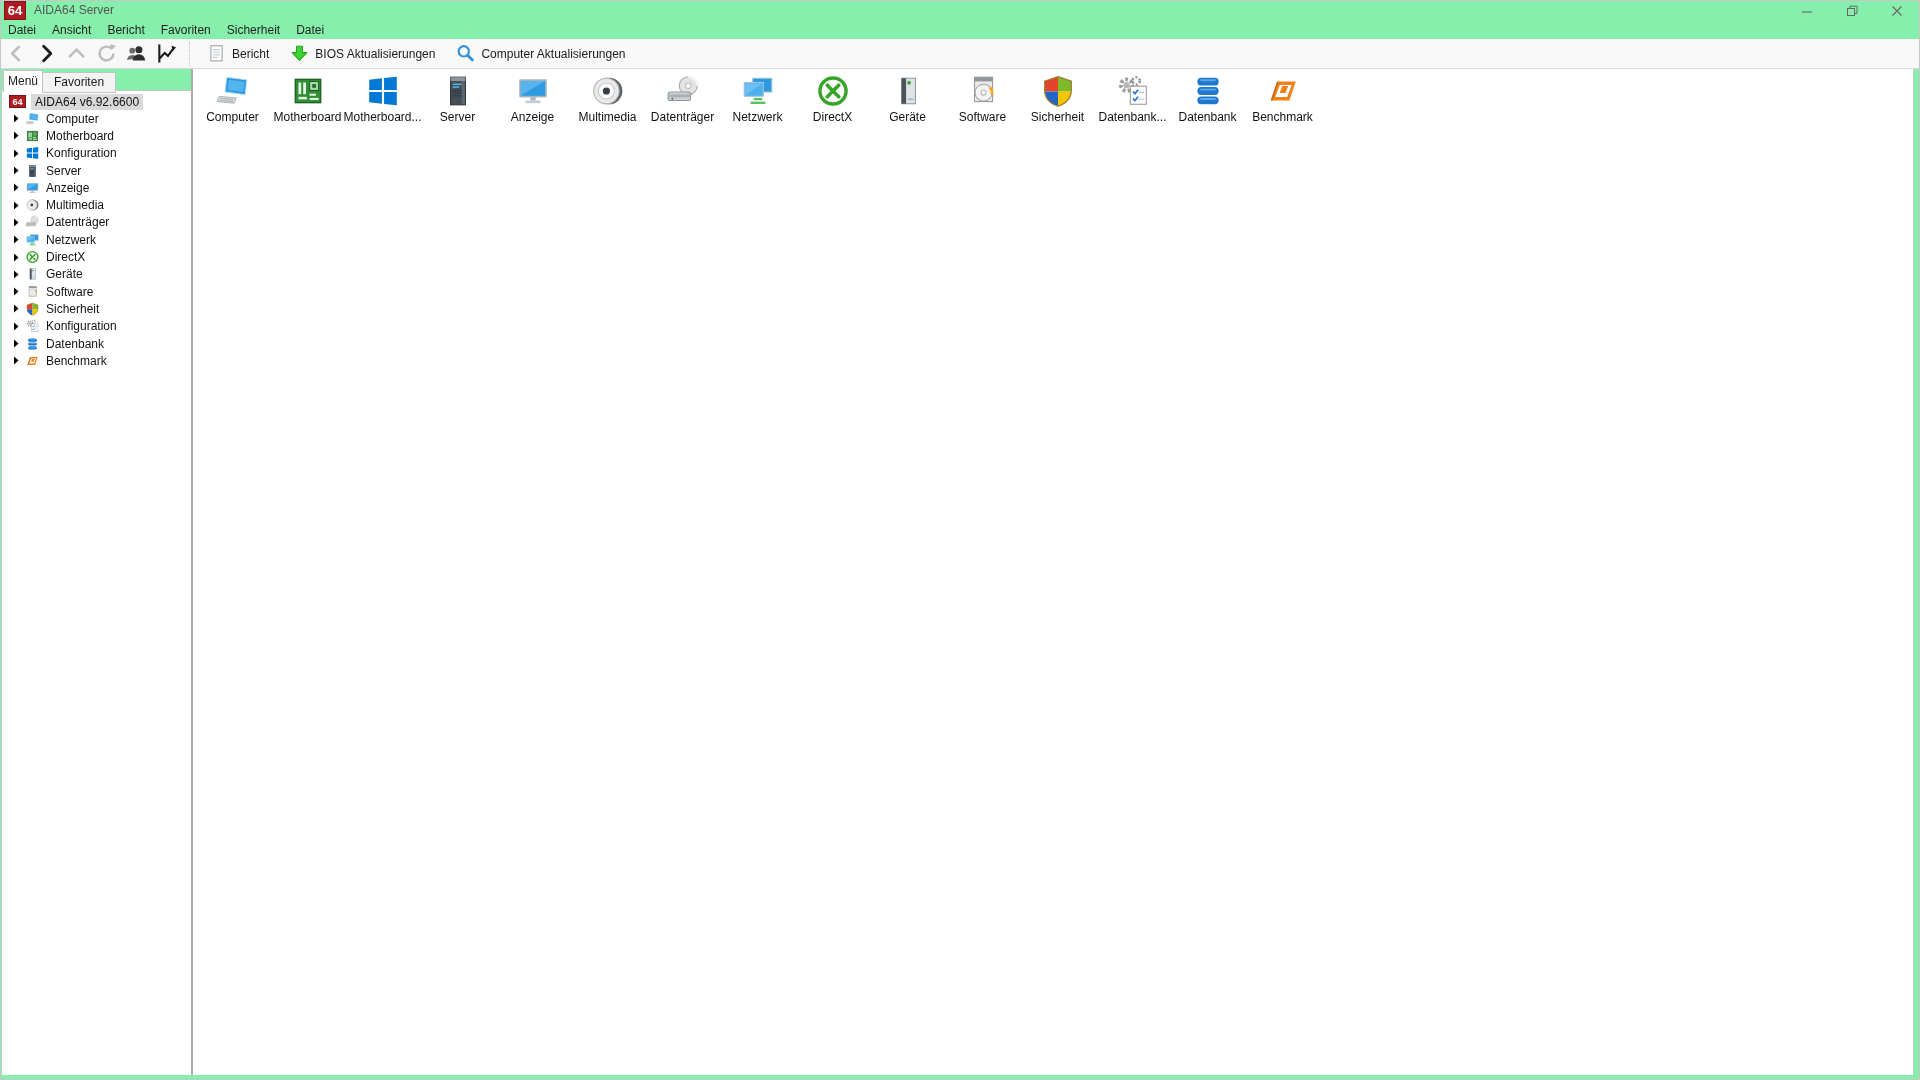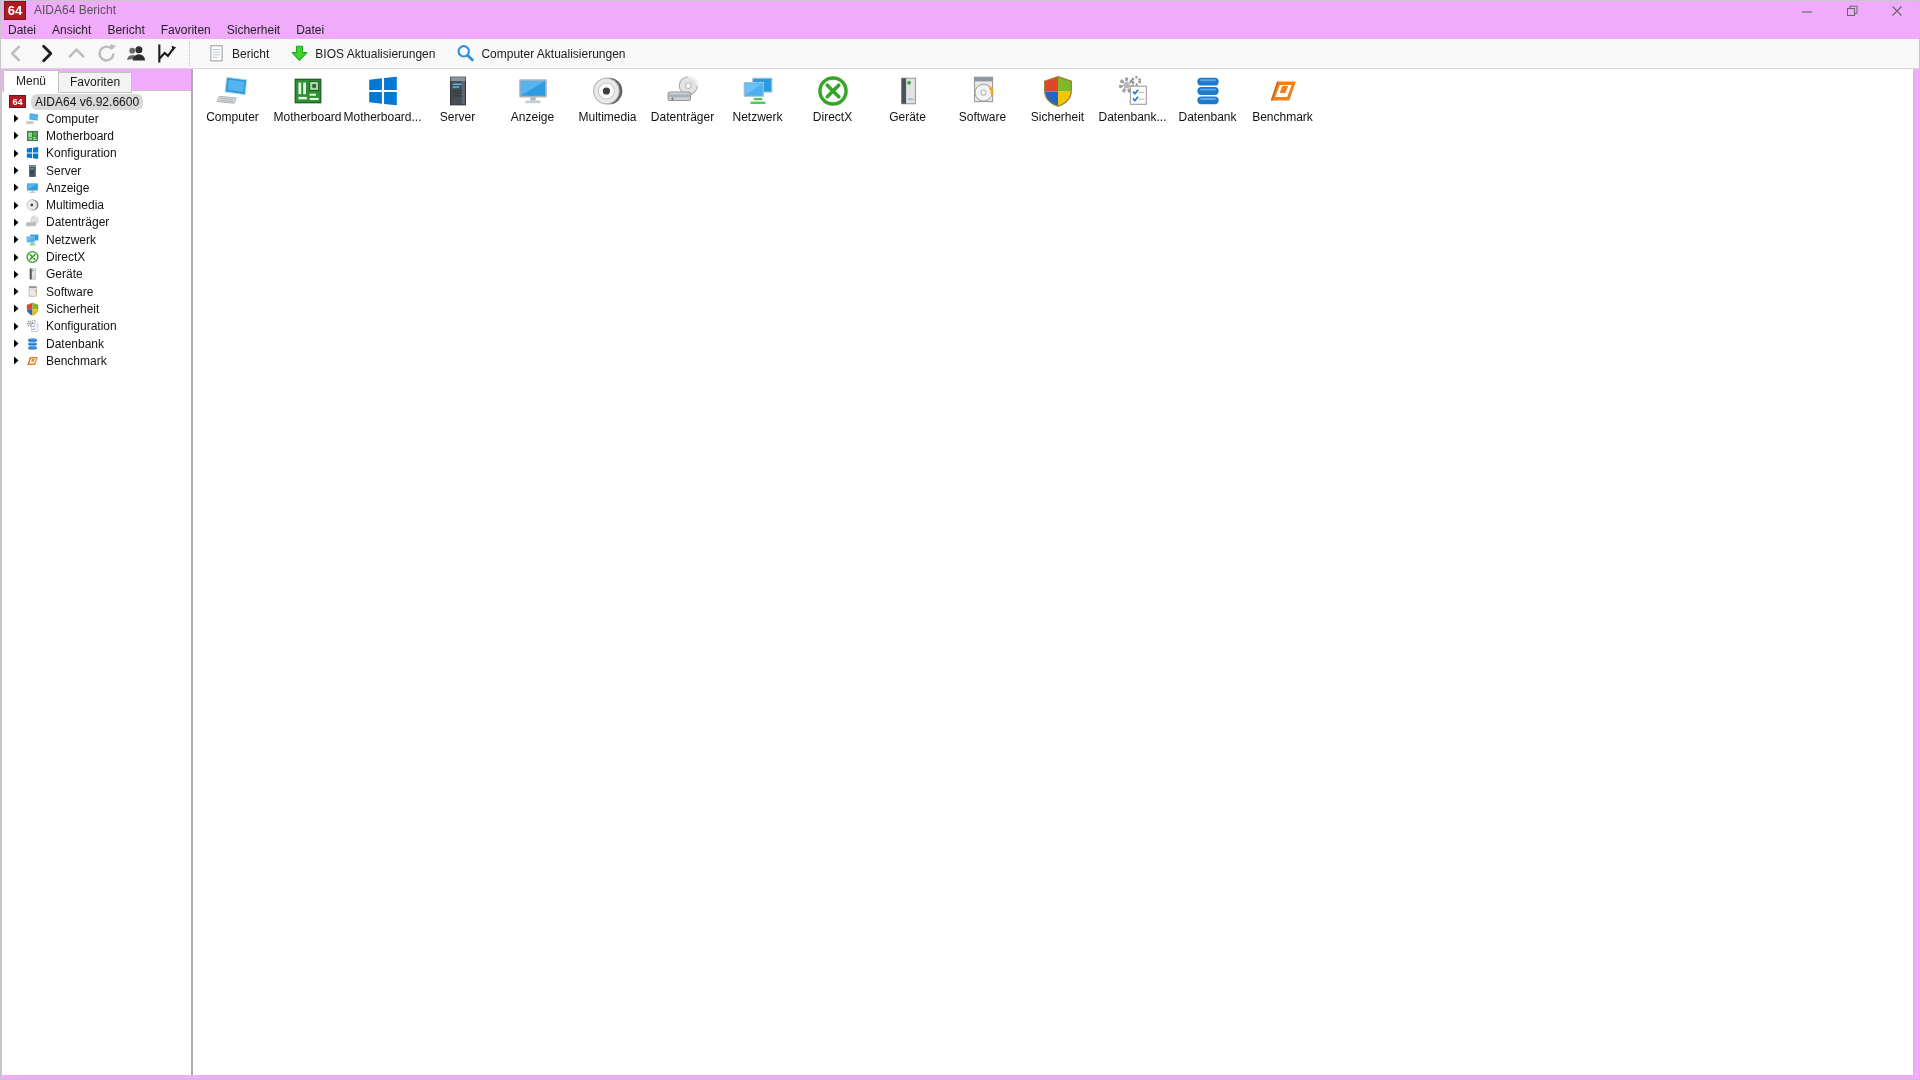--- a/index.html
+++ b/index.html
@@ -1,17 +1,17 @@
 <!DOCTYPE html>
 <html><head>
 <meta charset="utf-8">
 <style>
   html,body{margin:0;padding:0;width:1920px;height:1080px;overflow:hidden;
     font-family:"Liberation Sans",sans-serif;background:#e9e9e9;}
-  .window{position:relative;width:1920px;height:1080px;background:#f0abfc;
+  .window{position:relative;width:1920px;height:1080px;background:#86efac;
     box-shadow:inset 0 0 0 1px #c6c6c6;}
   
   .titlebar{position:absolute;top:0;left:0;right:0;height:21px;}
   .app-logo{position:absolute;left:4px;top:1px;width:22px;height:19px;background:#ae1c22;
     border:1px solid #7e1115;box-sizing:border-box;color:#fff;font-weight:bold;font-size:13px;
     display:flex;align-items:center;justify-content:center;}
   .window-title{position:absolute;left:34px;top:0;height:21px;line-height:21px;
     font-size:12px;color:#555;}
   .win-controls{position:absolute;right:1px;top:1px;height:20px;display:flex;}
   .win-btn{width:45px;height:20px;display:flex;align-items:center;justify-content:center;}
@@ -24,31 +24,31 @@
     border-bottom:1px solid #d8d8d8;display:flex;align-items:center;}
   .nav-btn{width:30px;height:26px;display:flex;align-items:center;justify-content:center;}
   .nav-btn svg{width:21px;height:21px;}
   .tb-sep{width:0;height:24px;border-left:1px dotted #bdbdbd;margin:0 9px 0 8px;}
   .tb-btn{display:flex;align-items:center;gap:6px;padding:3px 8px;margin-right:5px;
     font-size:12px;color:#1b1b1b;white-space:nowrap;}
   .tb-btn svg{width:19px;height:19px;}
   
   .side-tabs{position:absolute;left:3px;top:70px;display:flex;align-items:flex-end;z-index:3;}
   .tab{font-size:12px;color:#1b1b1b;border:1px solid #c3c3c3;box-sizing:border-box;}
-  .tab.active{background:#fff;border-bottom-color:#fff;padding:3px 12px 4px;z-index:4;}
+  .tab.active{background:#fff;border-bottom-color:#fff;padding:3px 4px 4px;z-index:4;}
   .tab.inactive{background:#f3f3f3;border-left:none;padding:2px 11px 3px;}
   
   .side-panel{position:absolute;left:2px;top:90px;width:189px;height:985px;background:#fff;
     border-top:1px solid #c6c6c6;box-sizing:border-box;}
   .tree{padding-top:2px;}
   .tree-root{height:17px;display:flex;align-items:center;font-size:12px;color:#141414;}
   .root-logo{width:17px;height:13px;margin-left:7px;flex:0 0 auto;background:#ae1c22;
     border:1px solid #7e1115;box-sizing:border-box;color:#fff;font-size:9px;font-weight:bold;
     display:flex;align-items:center;justify-content:center;}
-  .root-label{margin-left:5px;background:#d9d9d9;padding:1px 4px;white-space:nowrap;border-radius:6px;}
+  .root-label{margin-left:5px;background:#d9d9d9;padding:1px 4px;white-space:nowrap;}
   .tree-row{height:17.3px;display:flex;align-items:center;font-size:12px;color:#141414;}
   .chev{width:10px;height:11px;margin-left:9px;flex:0 0 auto;}
   .ticon{width:15px;height:14px;margin-left:4px;flex:0 0 auto;}
   .tlabel{margin-left:6px;white-space:nowrap;}
   
   .splitter{position:absolute;left:191px;top:69px;width:2px;height:1006px;background:#ababab;}
   .main-panel{position:absolute;left:193px;top:69px;width:1721px;height:1006px;background:#fff;
     border-right:1px solid #c6c6c6;box-sizing:border-box;}
   .icon-grid{display:flex;padding:3px 0 0 2px;}
   .cell{width:75px;display:flex;flex-direction:column;align-items:center;}
@@ -218,21 +218,21 @@
     <symbol id="s-chev" viewBox="0 0 10 11">
       <path d="M3 1.5 L7.5 5.5 L3 9.5"></path>
     </symbol>
   </defs>
 </svg>
 
 <div class="window">
 
   <div class="titlebar">
     <div class="app-logo">64</div>
-    <div class="window-title">AIDA64 Bericht</div>
+    <div class="window-title">AIDA64 Server</div>
     <div class="win-controls">
       <div class="win-btn">
         <svg viewBox="0 0 12 12">
             <line x1="1" y1="7" x2="11" y2="7" stroke="#666" stroke-width="1.1"></line>
           </svg>
       </div>
       <div class="win-btn">
         <svg viewBox="0 0 12 12">
           <rect x="1.5" y="3.5" width="7" height="7" fill="none" stroke="#666" stroke-width="1"></rect>
           <path d="M3.8 3.5 V1.2 H11 V8.4 H8.6" fill="none" stroke="#666" stroke-width="1"></path>

